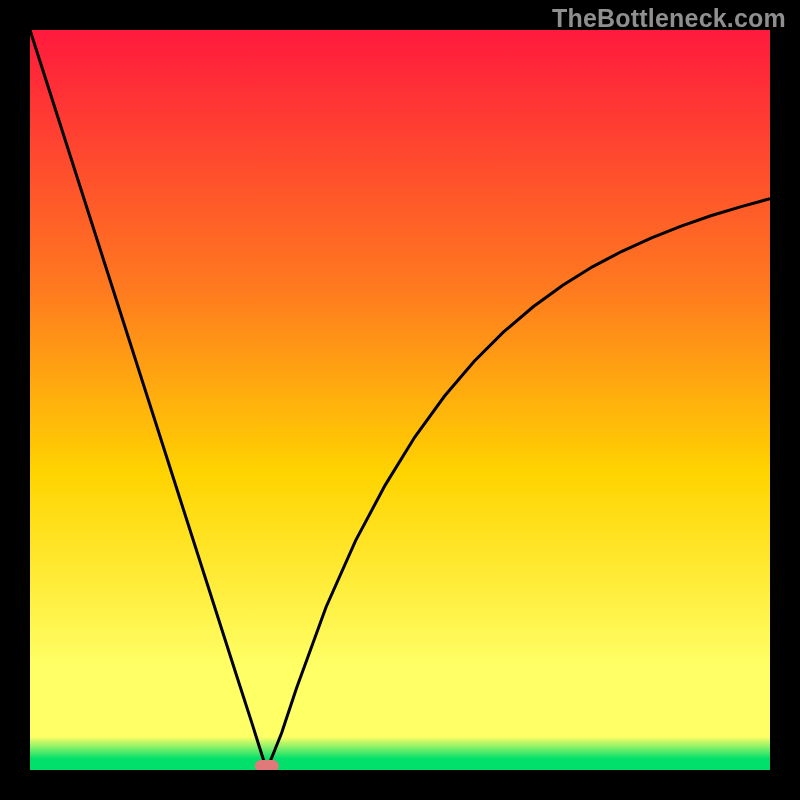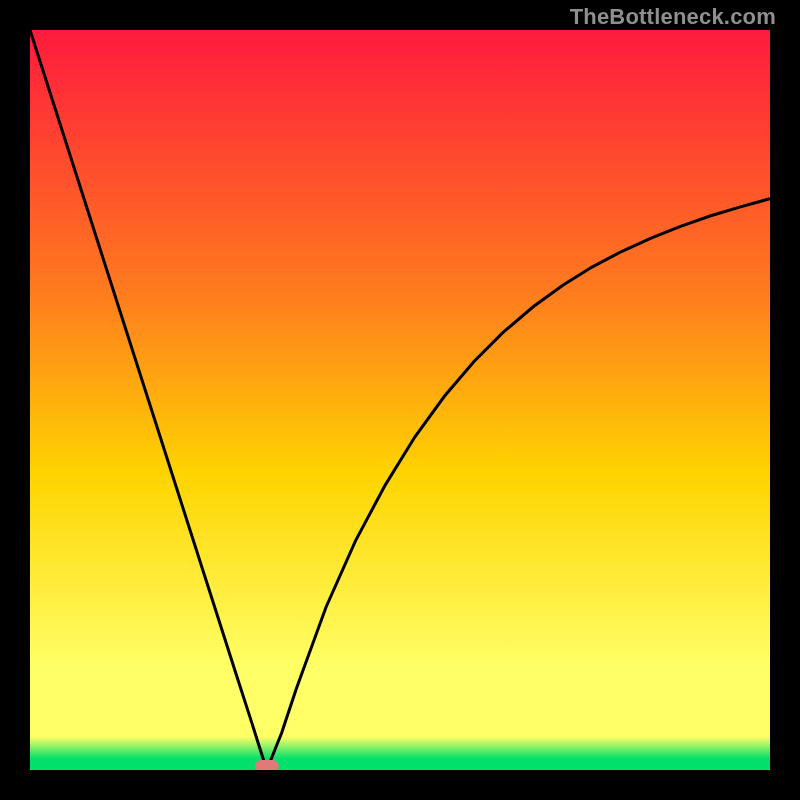--- a/index.html
+++ b/index.html
@@ -21,23 +21,23 @@
   .plot {
     position: absolute;
     left: 30px;
     top: 30px;
     width: 740px;
     height: 740px;
   }
   .watermark {
     position: absolute;
     top: 4px;
-    right: 24px;
+    right: 14px;
     font-family: Arial, Helvetica, sans-serif;
-    font-size: 22px;
+    font-size: 25px;
     font-weight: 600;
     color: #8f8f8f;
     letter-spacing: 0.2px;
   }
 </style>
 </head>
 <body>
 <div class="frame">
 
   <svg class="plot" viewBox="0 0 740 740" width="740" height="740" preserveAspectRatio="none">

